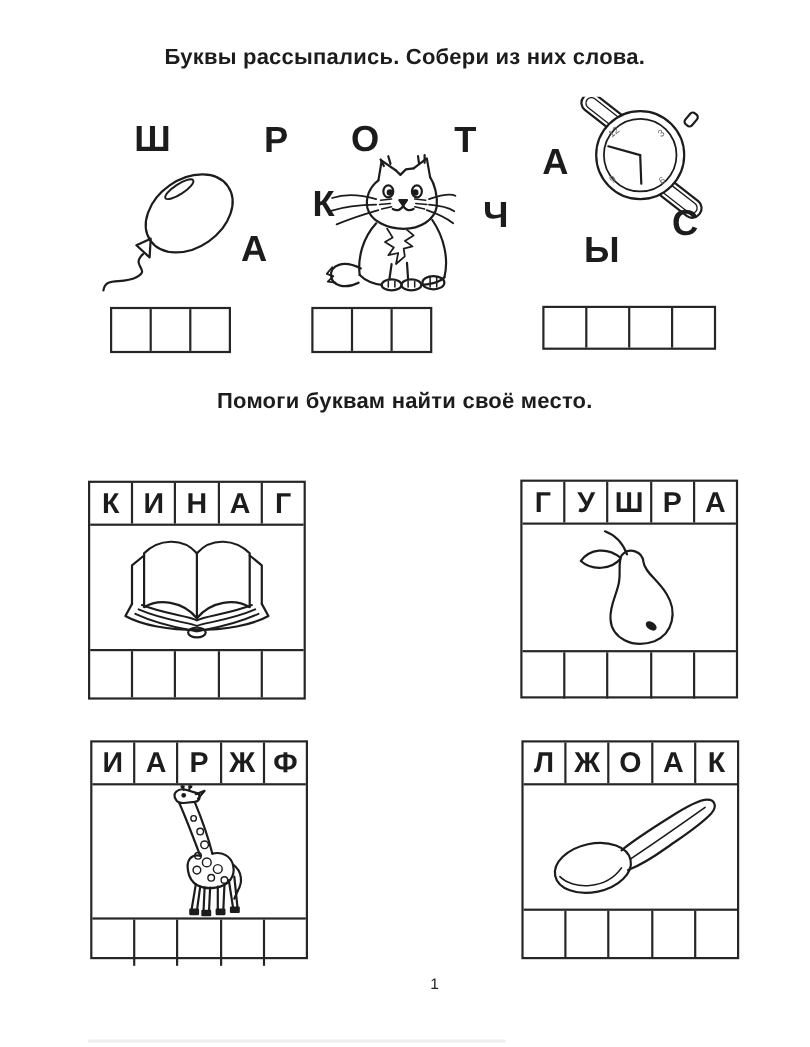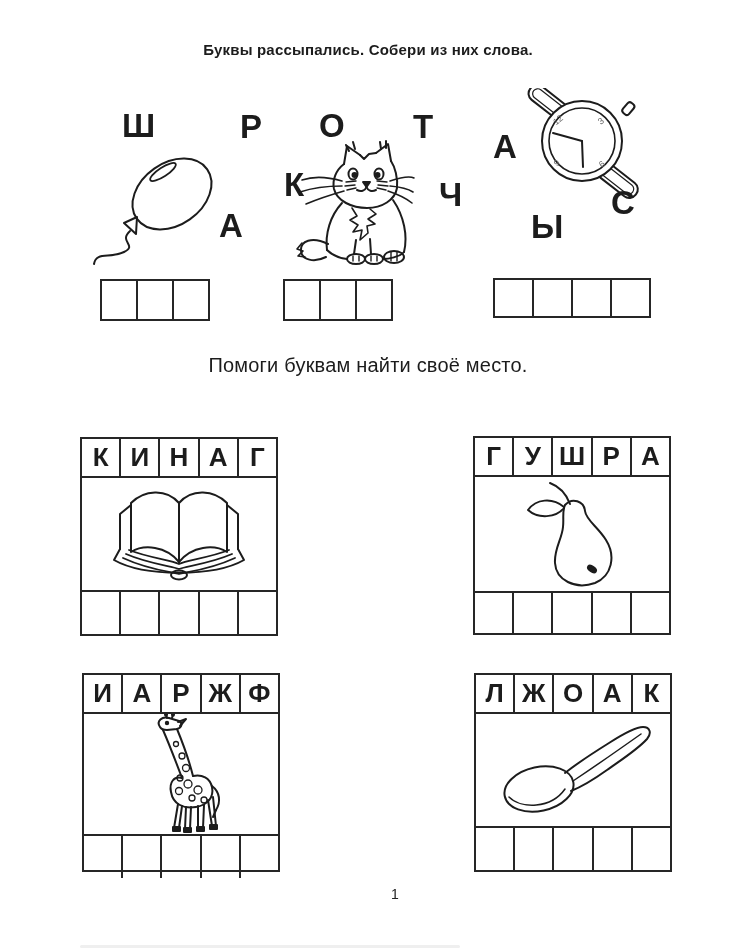--- a/index.html
+++ b/index.html
@@ -2,25 +2,25 @@
 <html><head>
 <meta charset="utf-8">
 <style>
   html,body{margin:0;padding:0;}
   body{
     width:736px;height:952px;background:#ffffff;position:relative;overflow:hidden;
     font-family:"Liberation Sans", sans-serif;color:#1c1c1c;
   }
   .title{
     position:absolute;top:41px;left:0;width:736px;text-align:center;
-    font-size:15px;font-weight:bold;letter-spacing:.2px;
+    font-size:20px;font-weight:bold;letter-spacing:.2px;
   }
   .instructions{
     position:absolute;top:353px;left:0;width:736px;text-align:center;
-    font-size:20px;font-weight:normal;line-height:25px;letter-spacing:.2px;
+    font-size:20px;font-weight:bold;line-height:25px;letter-spacing:.2px;
   }
   
   .sl{position:absolute;font-size:33px;font-weight:bold;line-height:1;}
   .sl0{left:122px;top:109px;} 
   .sl1{left:240px;top:110px;} 
   .sl2{left:319px;top:109px;} 
   .sl3{left:413px;top:110px;} 
   .sl4{left:493px;top:130px;} 
   .sl5{left:284px;top:168px;} 
   .sl6{left:439px;top:178px;} 

